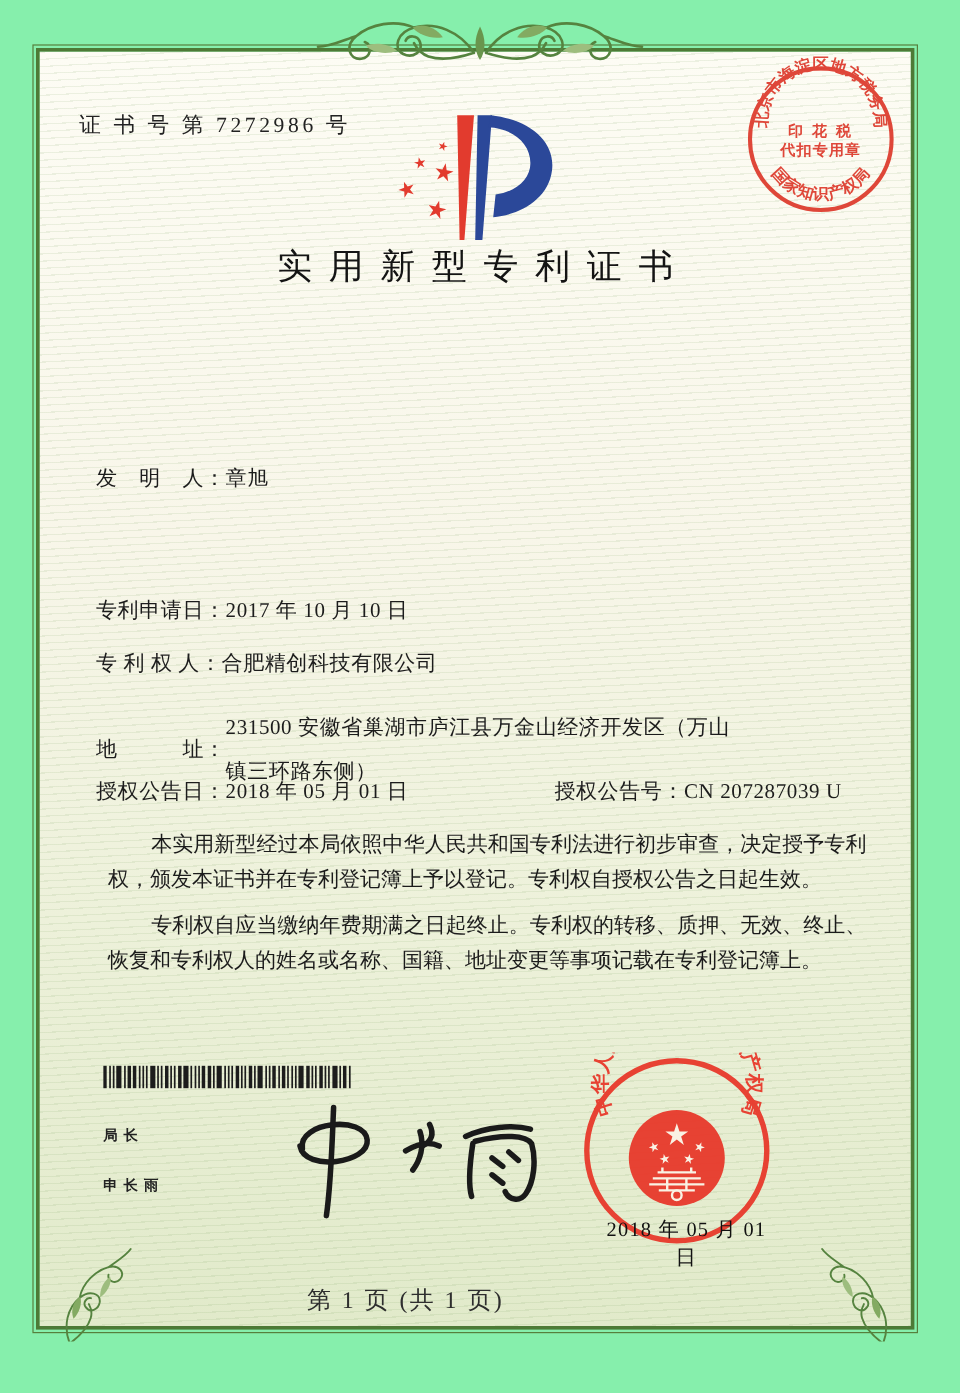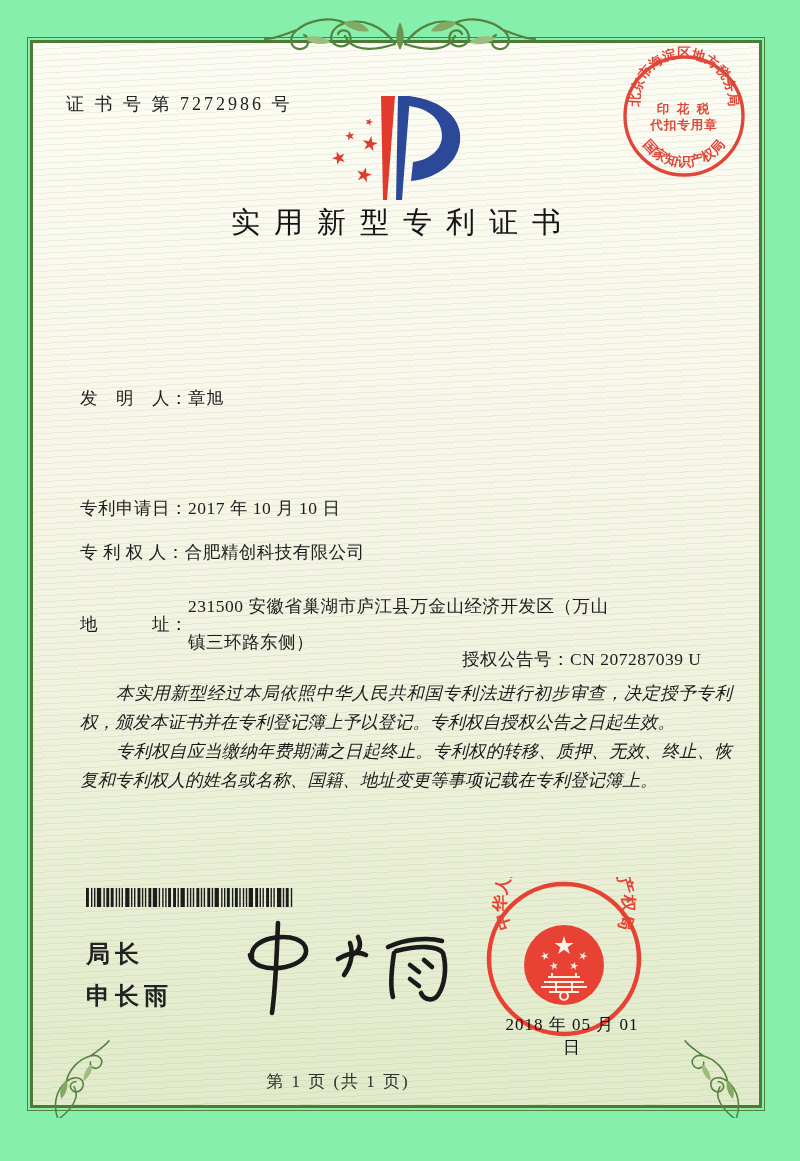--- a/index.html
+++ b/index.html
@@ -16,27 +16,27 @@
   }
   .abs{position:absolute;}
   .certno{left:66px;top:92px;font-size:18px;letter-spacing:3px;color:#222;}
   .title{left:30px;top:203px;width:732px;text-align:center;font-size:29px;font-weight:normal;
          letter-spacing:14px;text-indent:14px;color:#141414;}
   .row{position:absolute;left:80px;font-size:17.5px;letter-spacing:0.5px;white-space:pre;}
   .row-flex{display:flex;white-space:pre;align-items:center;}
   .addr-val{white-space:normal;width:424px;line-height:36px;}
   .bodytext{position:absolute;left:80px;top:679px;width:652px;font-size:17.5px;
             line-height:29px;text-align:justify;color:#1b1b1b;}
-  .bodytext p{margin:0;text-indent:36px;font-style:italic;}
+  .bodytext p{margin:10px;text-indent:36px;}
   .siglabel{position:absolute;left:86px;font-family:"Liberation Sans","DejaVu Sans",sans-serif;
-            font-weight:bold;font-size:24px;letter-spacing:5px;color:#222;}
+            font-weight:bold;font-size:12px;letter-spacing:5px;color:#222;}
   .sealdate{position:absolute;left:497px;top:1013px;width:150px;text-align:center;
             font-size:17px;letter-spacing:1px;color:#111;z-index:6;}
   .footer{position:absolute;left:30px;top:1070px;width:616px;text-align:center;
-          font-size:17px;letter-spacing:2px;color:#2e2e2e;}
+          font-size:20px;letter-spacing:2px;color:#2e2e2e;}
   .stamp{z-index:5;}
   svg text{font-family:"Liberation Sans","DejaVu Sans",sans-serif;}
 </style>
 </head>
 <body>
 
 <div class="page">
 
   <svg width="0" height="0" style="position:absolute" aria-hidden="true">
     <defs>
@@ -102,20 +102,21 @@
 
   <div class="row" style="top:386px"><span>发　明　人：</span><span>章旭</span></div>
 
 
   <div class="row" style="top:496px"><span>专利申请日：</span><span>2017 年 10 月 10 日</span></div>
 
   <div class="row" style="top:540px"><span>专 利 权 人：</span><span>合肥精创科技有限公司</span></div>
 
   <div class="row row-flex" style="top:588px"><span>地　　　址：</span><span class="addr-val">231500 安徽省巢湖市庐江县万金山经济开发区（万山镇三环路东侧）</span></div>
 
+  <div class="row" style="top:647px"><span>授权公告日：</span><span>2018 年 05 月 01 日</span></div>
 
   <div class="row" style="top:647px;left:462px"><span>授权公告号：</span><span>CN 207287039 U</span></div>
 
   <div class="bodytext">
     <p>本实用新型经过本局依照中华人民共和国专利法进行初步审查，决定授予专利权，颁发本证书并在专利登记簿上予以登记。专利权自授权公告之日起生效。</p>
     <p>专利权自应当缴纳年费期满之日起终止。专利权的转移、质押、无效、终止、恢复和专利权人的姓名或名称、国籍、地址变更等事项记载在专利登记簿上。</p>
   </div>
 
   <div class="abs" style="left:86px;top:888px;width:212px;height:19px"><svg width="212" height="19" viewBox="0 0 212 19">
         <rect x="0.0" y="0" width="2.9" height="19" fill="#1c1c1c"></rect>

